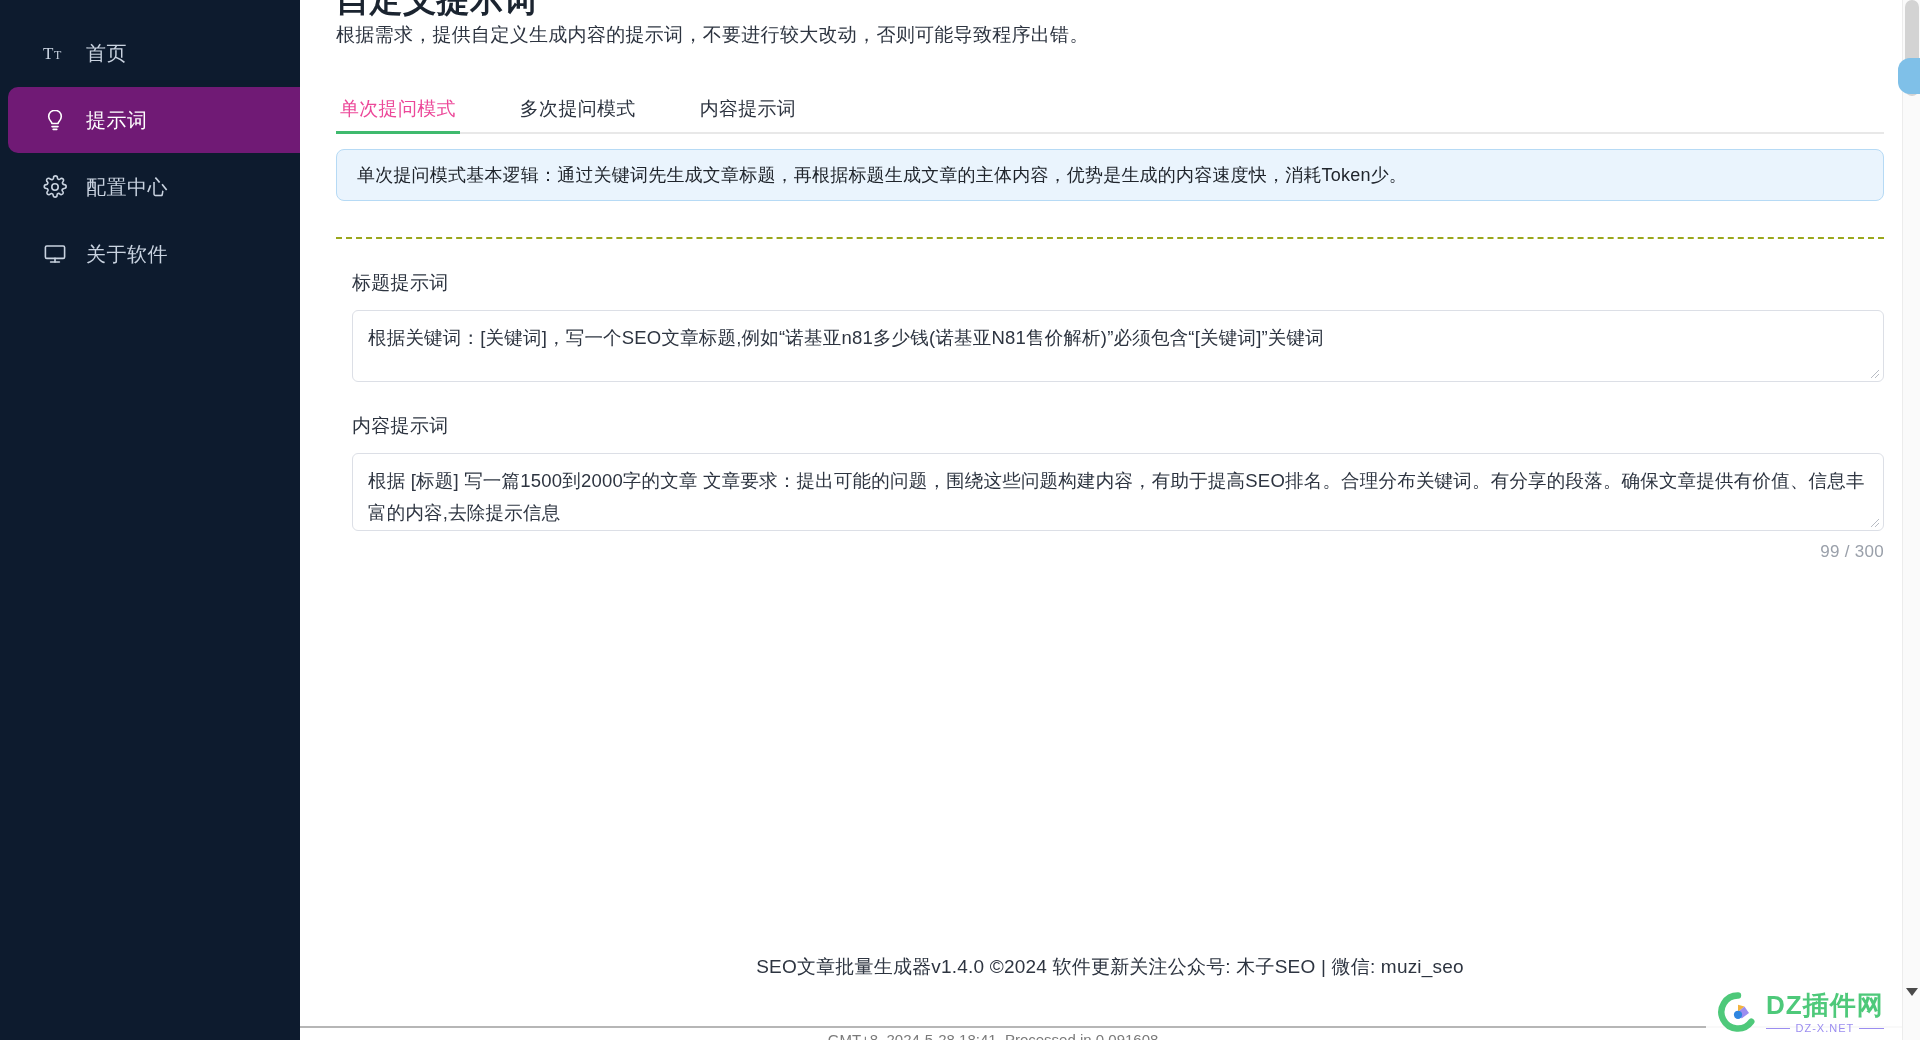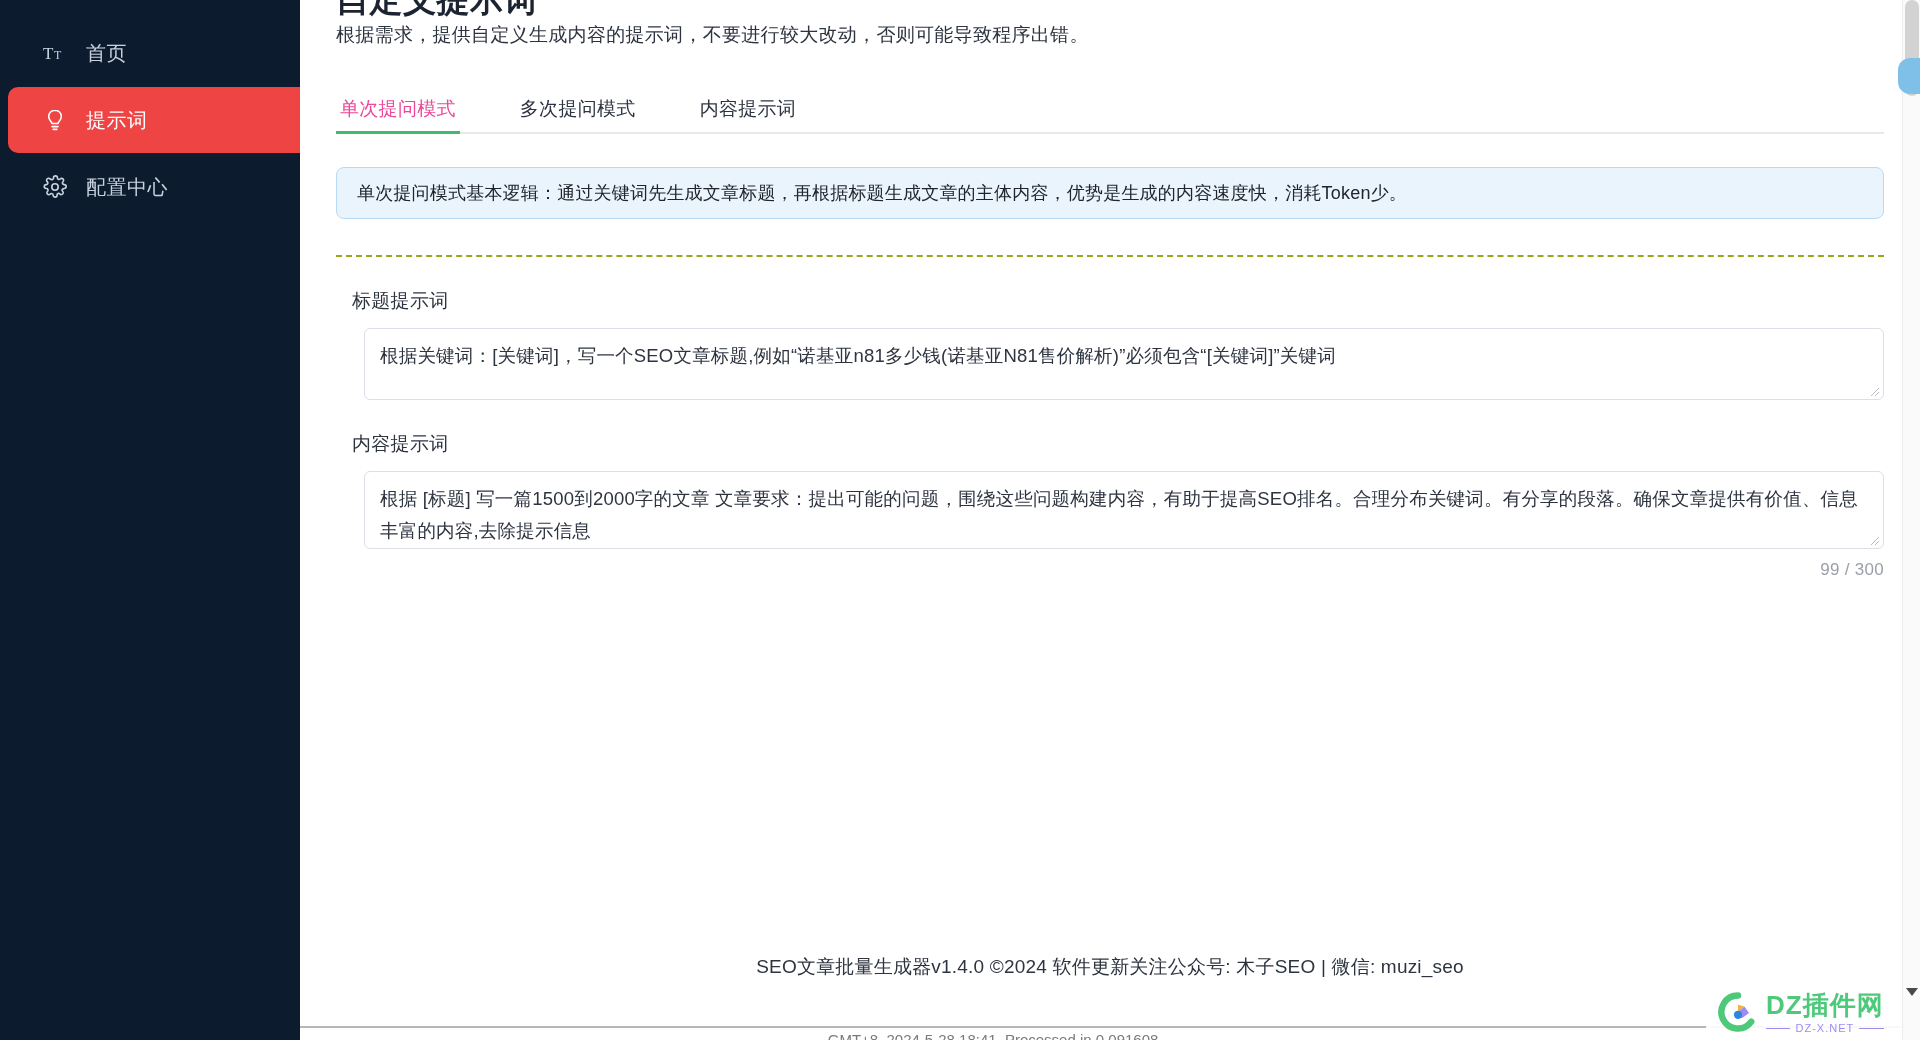--- a/index.html
+++ b/index.html
@@ -32,21 +32,21 @@
     margin: 0 0 0 8px;
     padding-left: 34px;
     color: #c9d3e0;
     font-size: 20px;
     border-radius: 10px 0 0 10px;
     cursor: pointer;
     user-select: none;
   }
   .nav-item + .nav-item { margin-top: 1px; }
   .nav-item.active {
-    background: #ef4444;
+    background: #701a75;
     color: #ffffff;
   }
   .nav-icon {
     width: 26px; height: 26px;
     margin-right: 18px;
     display: inline-flex;
     align-items: center;
     justify-content: center;
     flex: 0 0 26px;
   }
@@ -100,21 +100,21 @@
   .tab.active::after {
     content: "";
     position: absolute;
     left: 0; right: 0; bottom: -2px;
     height: 3px;
     background: #3fba6e;
   }
 
   
   .alert {
-    margin-top: 33px;
+    margin-top: 15px;
     background: #eaf4fd;
     border: 1px solid #b6daf5;
     border-radius: 8px;
     height: 52px;
     display: flex;
     align-items: center;
     padding: 0 20px;
     font-size: 18px;
     color: #20252c;
     letter-spacing: .2px;
@@ -128,21 +128,21 @@
   }
 
   
   .field { margin-top: 31px; padding-left: 16px; }
   .field-label {
     font-size: 19px;
     color: #2d3440;
     margin-bottom: 14px;
     letter-spacing: .3px;
   }
-  .ta-wrap { position: relative; margin-left: 12px; }
+  .ta-wrap { position: relative; }
   textarea.ta {
     width: 100%;
     display: block;
     border: 1px solid #dcdfe6;
     border-radius: 6px;
     resize: none;
     font-family: "Liberation Sans", "DejaVu Sans", sans-serif;
     font-size: 18.5px;
     line-height: 32px;
     color: #2d3440;
@@ -317,20 +317,30 @@
     <div class="nav-item">
       <span class="nav-icon">
         <svg width="24" height="24" viewBox="0 0 24 24" fill="none" stroke="#c9d3e0" stroke-width="1.6" stroke-linecap="round" stroke-linejoin="round">
           <circle cx="12" cy="12" r="3.2"></circle>
           <path d="M19.2 14.4a1.6 1.6 0 0 0 .32 1.76l.06.06a1.94 1.94 0 1 1-2.74 2.74l-.06-.06a1.6 1.6 0 0 0-1.76-.32 1.6 1.6 0 0 0-.97 1.47v.17a1.94 1.94 0 1 1-3.88 0v-.09a1.6 1.6 0 0 0-1.05-1.47 1.6 1.6 0 0 0-1.76.32l-.06.06a1.94 1.94 0 1 1-2.74-2.74l.06-.06a1.6 1.6 0 0 0 .32-1.76 1.6 1.6 0 0 0-1.47-.97H3.2a1.94 1.94 0 1 1 0-3.88h.09a1.6 1.6 0 0 0 1.47-1.05 1.6 1.6 0 0 0-.32-1.76l-.06-.06A1.94 1.94 0 1 1 7.12 4.1l.6.06a1.6 1.6 0 0 0 1.76.32h.08a1.6 1.6 0 0 0 .97-1.47V2.8a1.94 1.94 0 1 1 3.88 0v.09a1.6 1.6 0 0 0 .97 1.47 1.6 1.6 0 0 0 1.76-.32l.06-.06a1.94 1.94 0 1 1 2.74 2.74l-.06.06a1.6 1.6 0 0 0-.32 1.76v.08a1.6 1.6 0 0 0 1.47.97h.17a1.94 1.94 0 1 1 0 3.88h-.09a1.6 1.6 0 0 0-1.47.97z"></path>
         </svg>
       </span>
       <span class="nav-label">配置中心</span>
     </div>
 
+    <div class="nav-item">
+      <span class="nav-icon">
+        <svg width="24" height="22" viewBox="0 0 24 22" fill="none" stroke="#c9d3e0" stroke-width="1.6" stroke-linecap="round" stroke-linejoin="round">
+          <rect x="2.4" y="3" width="19.2" height="12.4" rx="1.4"></rect>
+          <line x1="12" y1="15.4" x2="12" y2="19"></line>
+          <line x1="7.6" y1="19" x2="16.4" y2="19"></line>
+        </svg>
+      </span>
+      <span class="nav-label">关于软件</span>
+    </div>
   </nav>
 
   <section class="main">
     <div class="content">
 
       <h1 class="page-title">自定义提示词</h1>
       <p class="page-desc">根据需求，提供自定义生成内容的提示词，不要进行较大改动，否则可能导致程序出错。</p>
 
       <div class="tabs">
         <div class="tab active">单次提问模式</div>

